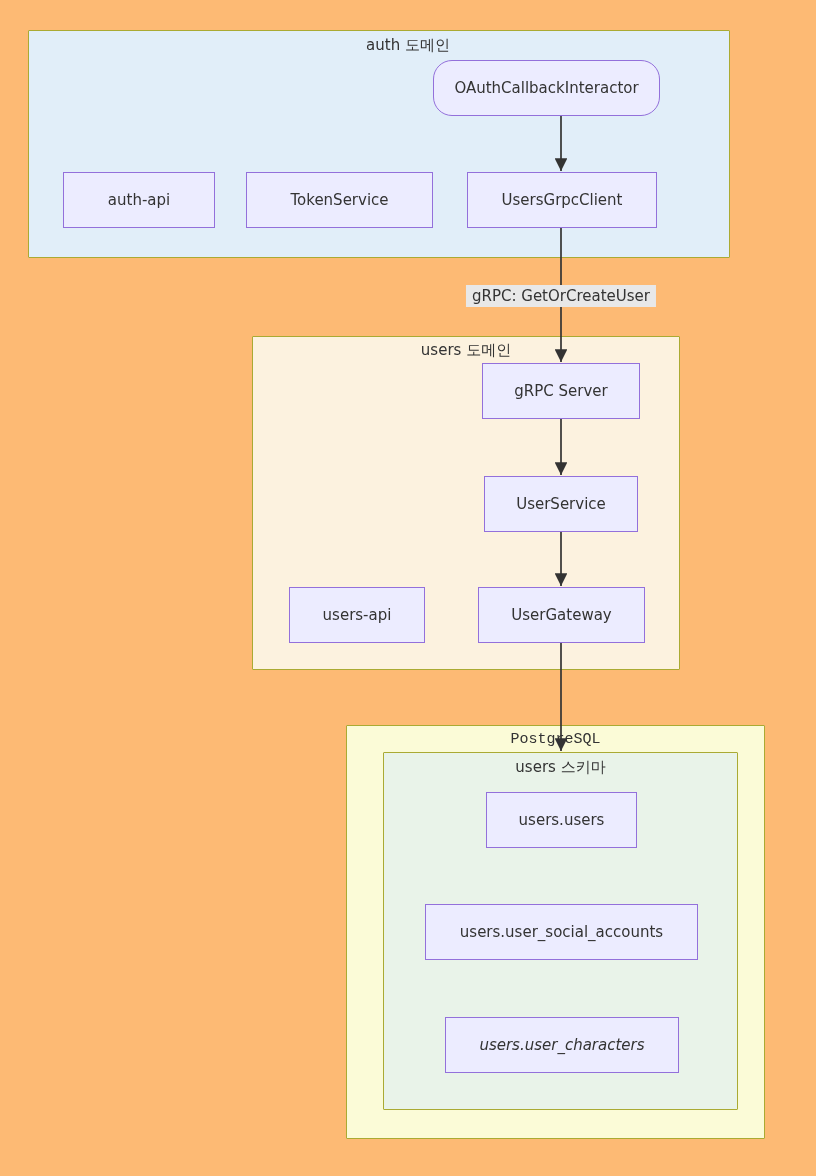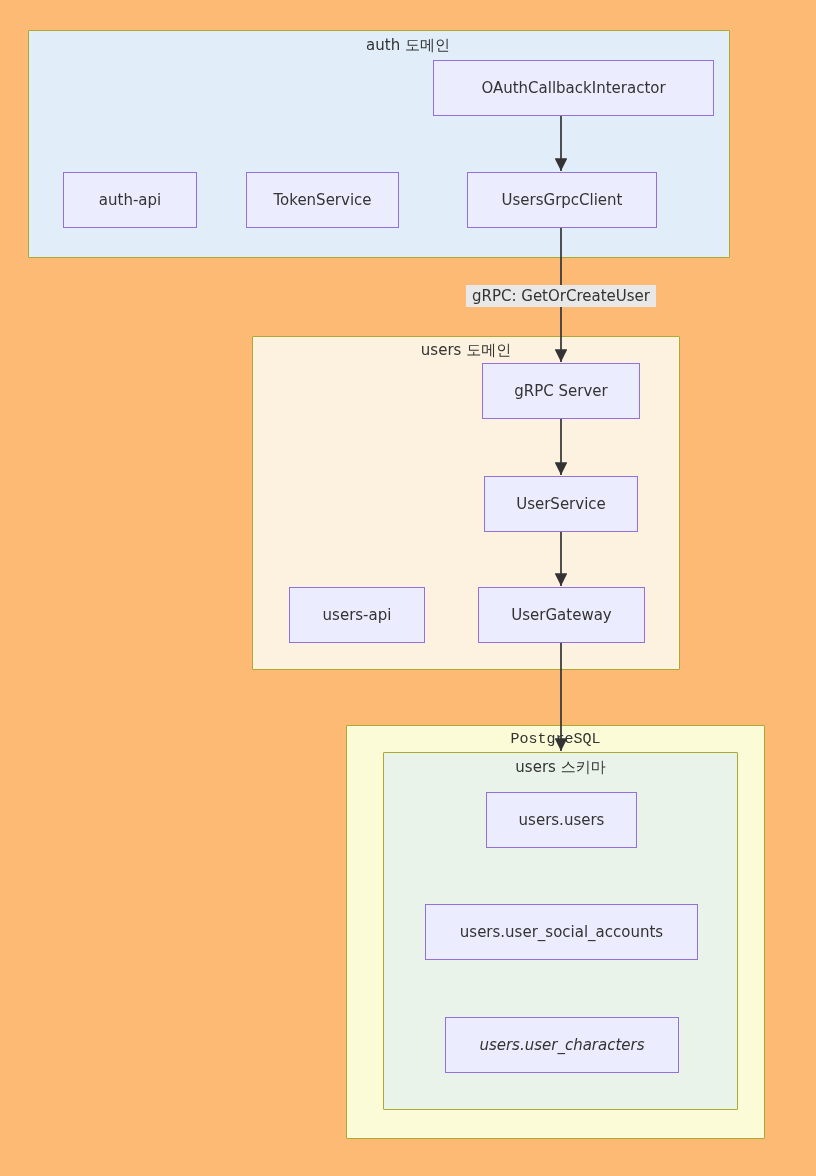--- a/index.html
+++ b/index.html
@@ -43,23 +43,23 @@
     border: 1px solid #9370db;
     box-sizing: border-box;
     display: flex;
     align-items: center;
     justify-content: center;
     font-size: 15px;
     color: #333333;
     white-space: nowrap;
     z-index: 4;
   }
-  #node-oauth        { left: 433px; top: 60px;   width: 281px; }
-  #node-auth-api     { left: 63px;  top: 172px;  width: 134px; }
-  #node-token        { left: 246px; top: 172px;  width: 153px; }
+  #node-oauth        { left: 433px; top: 60px;   width: 227px; border-radius: 19px; }
+  #node-auth-api     { left: 63px;  top: 172px;  width: 152px; }
+  #node-token        { left: 246px; top: 172px;  width: 187px; }
   #node-usersgrpc    { left: 467px; top: 172px;  width: 190px; }
   #node-grpcserver   { left: 482px; top: 363px;  width: 158px; }
   #node-userservice  { left: 484px; top: 476px;  width: 154px; }
   #node-users-api    { left: 289px; top: 587px;  width: 136px; }
   #node-usergateway  { left: 478px; top: 587px;  width: 167px; }
   #node-tbl-users    { left: 486px; top: 792px;  width: 151px; }
   #node-tbl-social   { left: 425px; top: 904px;  width: 273px; }
   #node-tbl-chars    { left: 445px; top: 1017px; width: 234px; font-style: italic; }
 
   #arrow-layer {

